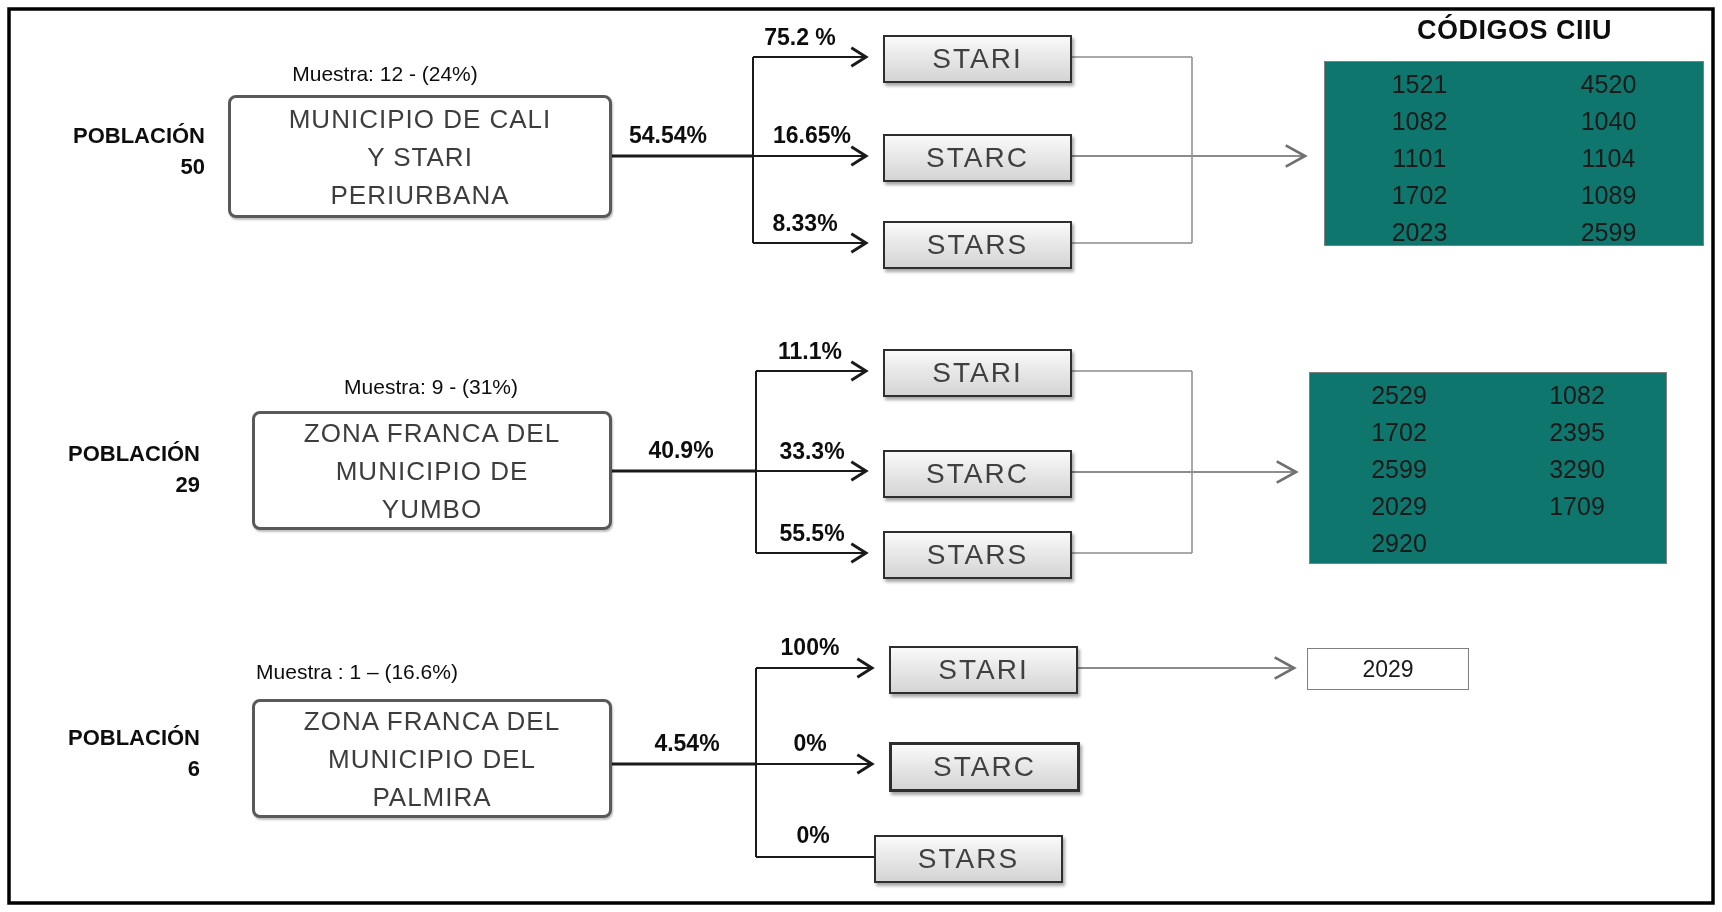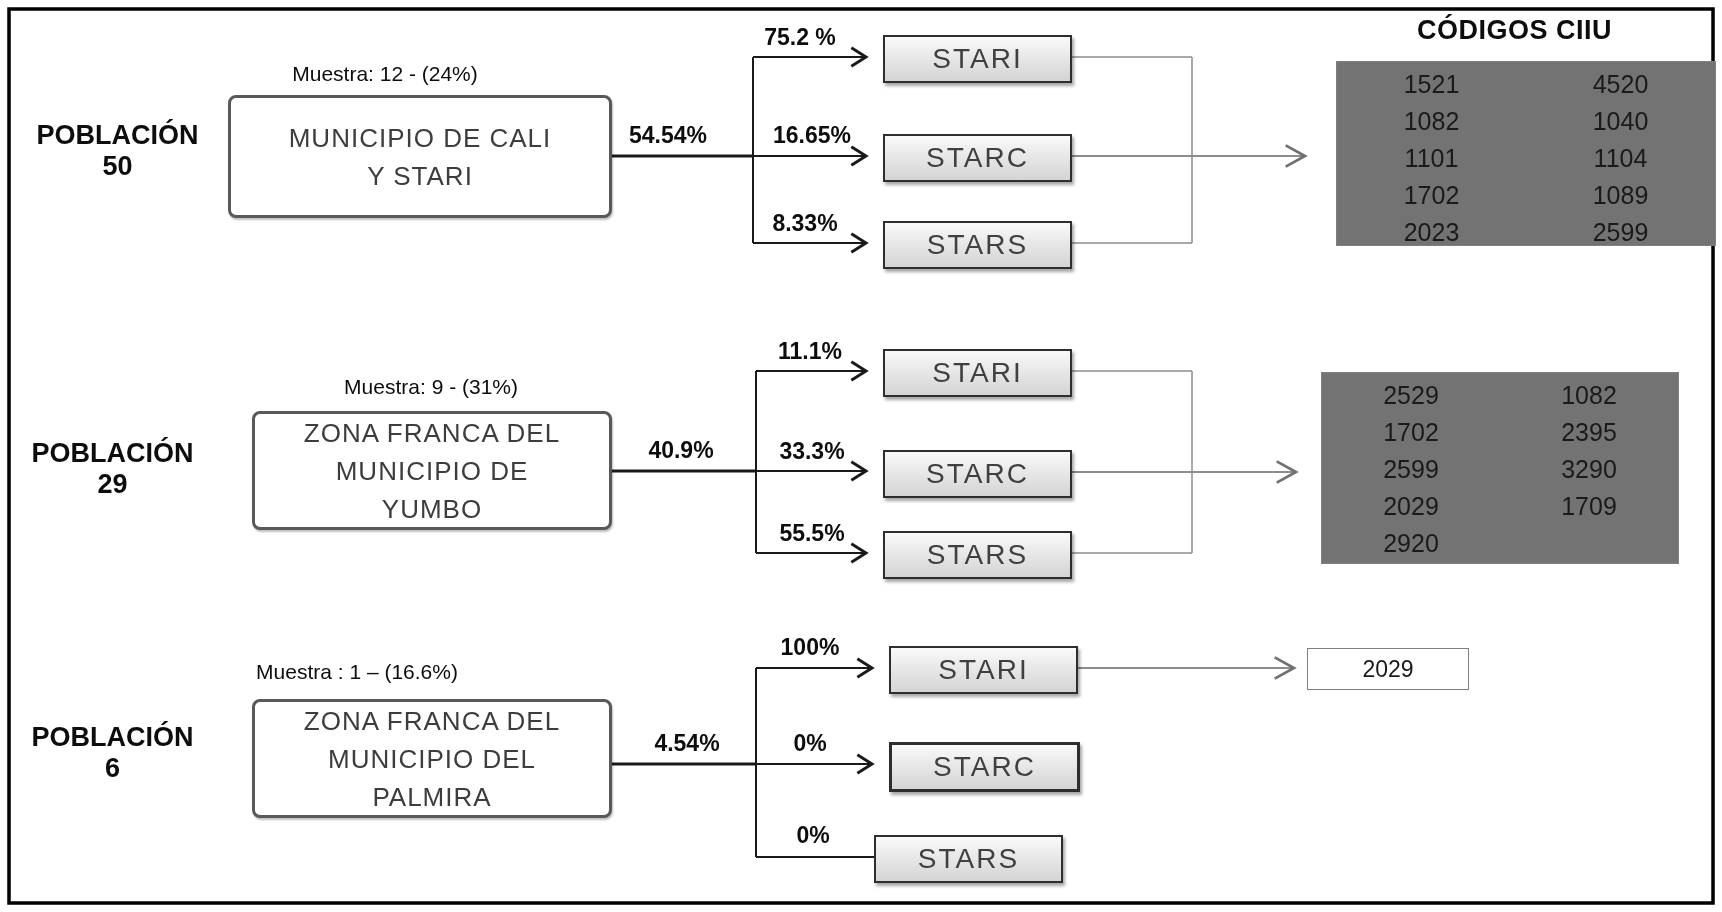--- a/index.html
+++ b/index.html
@@ -1,35 +1,35 @@
 <!DOCTYPE html>
 <html><head>
 <meta charset="utf-8">
 <style>
   html,body{margin:0;padding:0;background:#fff;}
   .canvas{position:relative;width:1722px;height:912px;background:#fff;overflow:hidden;
           font-family:"Liberation Sans",sans-serif;}
   .lines{position:absolute;left:0;top:0;z-index:1;}
   .abs{position:absolute;z-index:2;}
-  .pop{font-weight:bold;font-size:27px;color:#0d0d0d;text-align:center;line-height:31px;}
+  .pop{font-weight:bold;font-size:22px;color:#0d0d0d;text-align:right;line-height:31px;}
   .pop span{display:block;}
   .muestra{font-weight:normal;font-size:21px;color:#0d0d0d;text-align:center;white-space:nowrap;}
   .zone-box{border:3px solid #595959;border-radius:8px;background:#fff;
             box-shadow:1px 2px 2px rgba(0,0,0,0.25), inset 0 0 0 1px #fff;
             display:flex;flex-direction:column;align-items:center;justify-content:center;
             font-size:26px;color:#3d3d3d;line-height:38px;letter-spacing:1px;text-align:center;}
   .zone-box span{display:block;}
   .pct{font-weight:bold;font-size:23px;color:#0d0d0d;text-align:center;width:130px;white-space:nowrap;}
   .star-box{width:185px;height:44px;border:2.5px solid #2e2e2e;border-radius:0;
             background:linear-gradient(#fafafa,#e8e8e8 45%,#d4d4d4);
             box-shadow:2px 3px 3px rgba(0,0,0,0.35);
             display:flex;align-items:center;justify-content:center;
             font-size:28px;color:#404040;letter-spacing:2px;}
   .ciiu-title{font-weight:bold;font-size:27px;color:#0d0d0d;text-align:center;letter-spacing:0.5px;}
-  .codes-table{border:1.5px solid #7f7f7f;background:#737373;display:flex;margin-left:12px;}
+  .codes-table{border:1.5px solid #7f7f7f;background:#0f766e;display:flex;}
   .codes-table .col{flex:1;display:flex;flex-direction:column;align-items:center;
                     font-size:25px;color:#1a1a1a;padding-top:4px;}
   .codes-table .col span{display:block;line-height:37px;}
   .code-box{border:1.5px solid #7f7f7f;background:#fff;display:flex;align-items:center;
             justify-content:center;font-size:23px;color:#1a1a1a;}
 </style>
 </head>
 <body>
 
 <div class="canvas">
@@ -75,20 +75,21 @@
   </svg>
 
   <div class="abs pop" style="left:30px;top:120px;width:175px;">
     <span>POBLACIÓN</span>
     <span>50</span>
   </div>
   <div class="abs muestra" style="left:235px;top:62px;width:300px;">Muestra: 12 - (24%)</div>
   <div class="abs zone-box" style="left:228px;top:95px;width:378px;height:117px;">
     <span>MUNICIPIO DE CALI</span>
     <span>Y STARI</span>
+    <span>PERIURBANA</span>
   </div>
   <div class="abs pct" style="left:603px;top:122px;">54.54%</div>
   <div class="abs pct" style="left:735px;top:24px;">75.2 %</div>
   <div class="abs pct" style="left:747px;top:122px;">16.65%</div>
   <div class="abs pct" style="left:740px;top:210px;">8.33%</div>
   <div class="abs star-box" style="left:883px;top:35px;">
       <span>STARI</span>
     </div>
   <div class="abs star-box" style="left:883px;top:134px;">
       <span>STARC</span>

